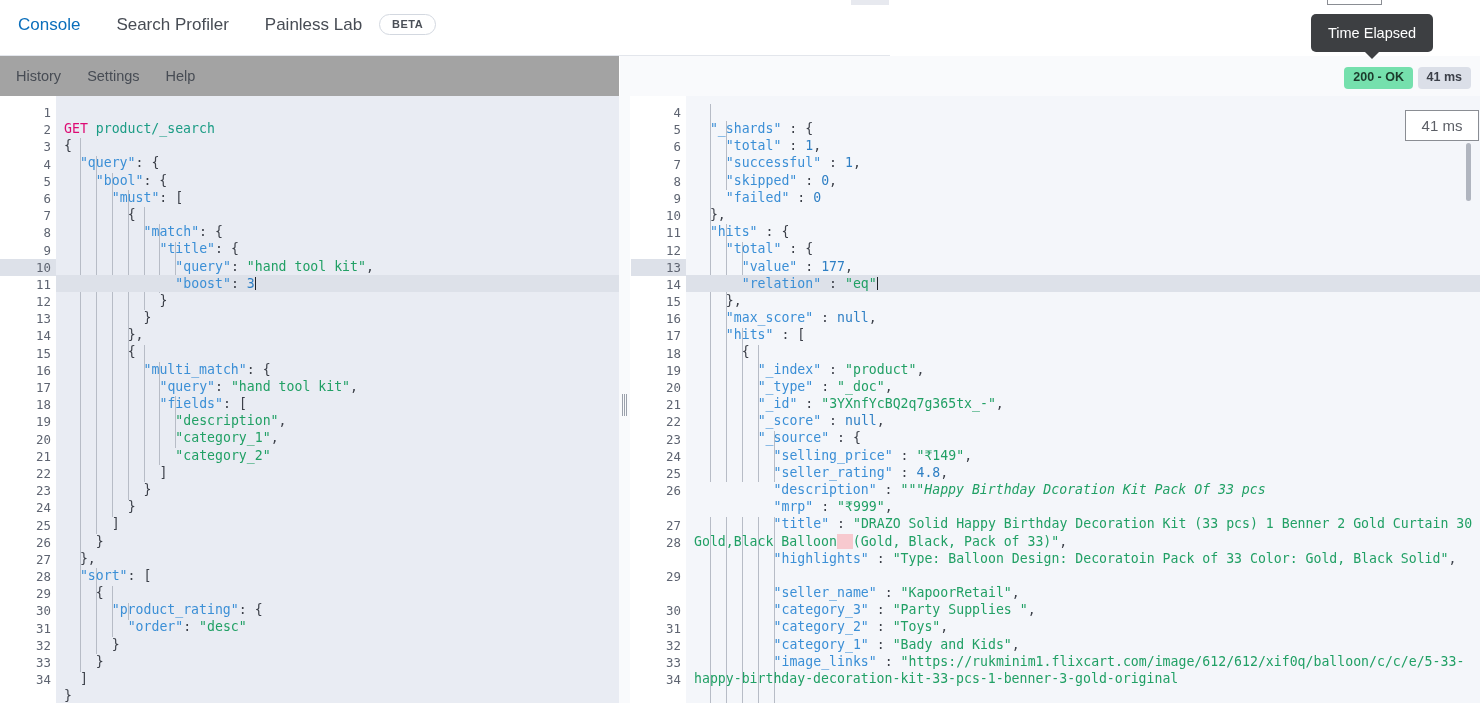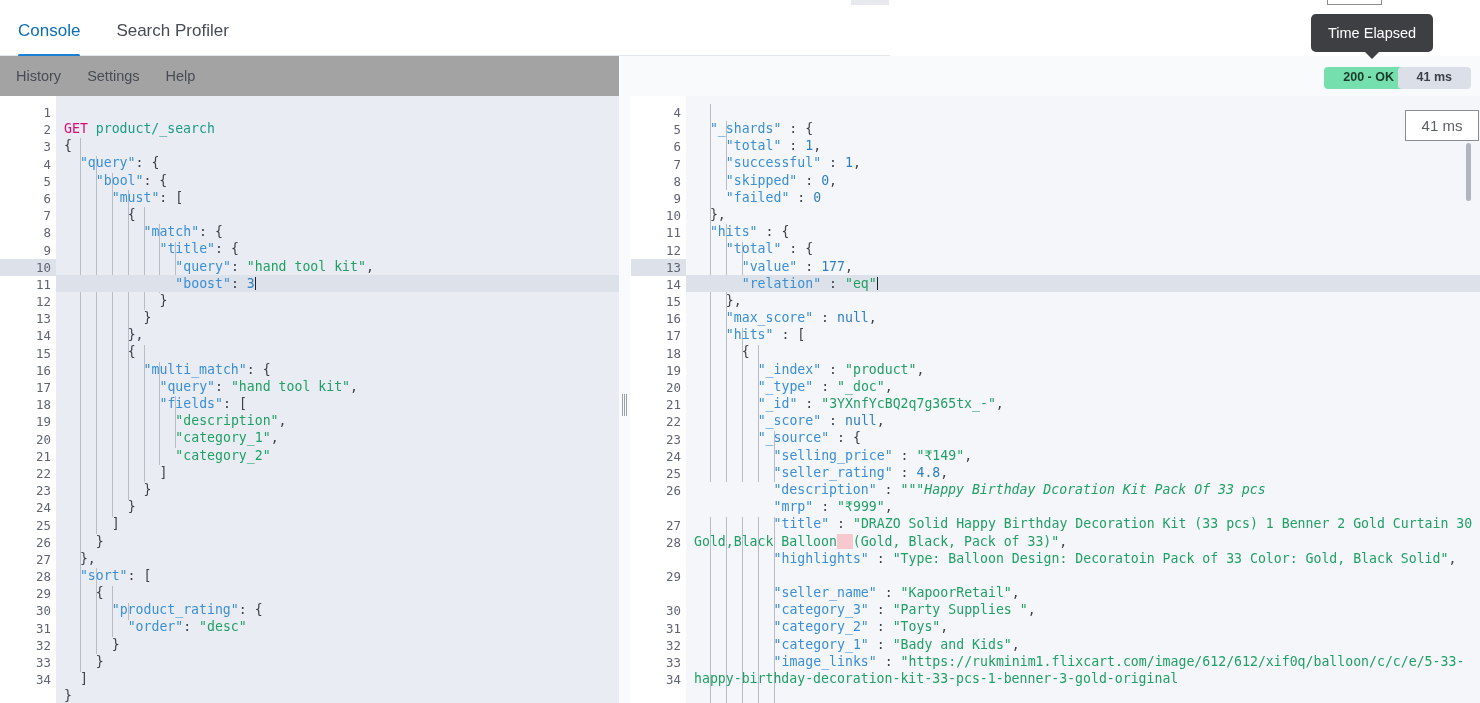--- a/index.html
+++ b/index.html
@@ -35,21 +35,20 @@
     background: #ffffff;
   }
 
   
   .tabbar {
     position: absolute;
     top: 7px; left: 0;
     width: 890px; height: 49px;
     background: #ffffff;
     display: flex;
-    align-items: center;
     padding-left: 18px;
     border-bottom: 1px solid #e3e6ec;
   }
   .tab {
     position: relative;
     font-size: 17px;
     color: #474c54;
     padding: 0 0 16px 0;
     margin-right: 36px;
     top: 8px;
@@ -103,21 +102,21 @@
     position: absolute;
     top: 56px; left: 619px;
     width: 861px; height: 40px;
     background: #f9fafc;
     border-left: 1px solid #ffffff;
   }
   .badge {
     position: absolute;
     font-size: 12.5px;
     border-radius: 4px;
-    padding: 3px 19px 4px;
+    padding: 3px 9px 4px;
     white-space: nowrap;
     line-height: 1.2;
   }
   .badge-status {
     top: 11px; right: 67px;
     background: #75e0ad;
     color: #1c3b2c;
     font-weight: 600;
   }
   .badge-time {
@@ -300,20 +299,24 @@
   <div class="sliver-chip"></div>
   <div class="sliver-box"></div>
 </div>
 
 <div class="tabbar">
   <div class="tab active">
     <span>Console</span>
   </div>
   <div class="tab">
     <span>Search Profiler</span>
+  </div>
+  <div class="tab">
+    <span>Painless Lab</span>
+    <span class="beta-badge">BETA</span>
   </div>
 </div>
 
 <div class="submenu">
   <div class="submenu-item">History</div>
   <div class="submenu-item">Settings</div>
   <div class="submenu-item">Help</div>
 </div>
 
 <div class="statusbar">

